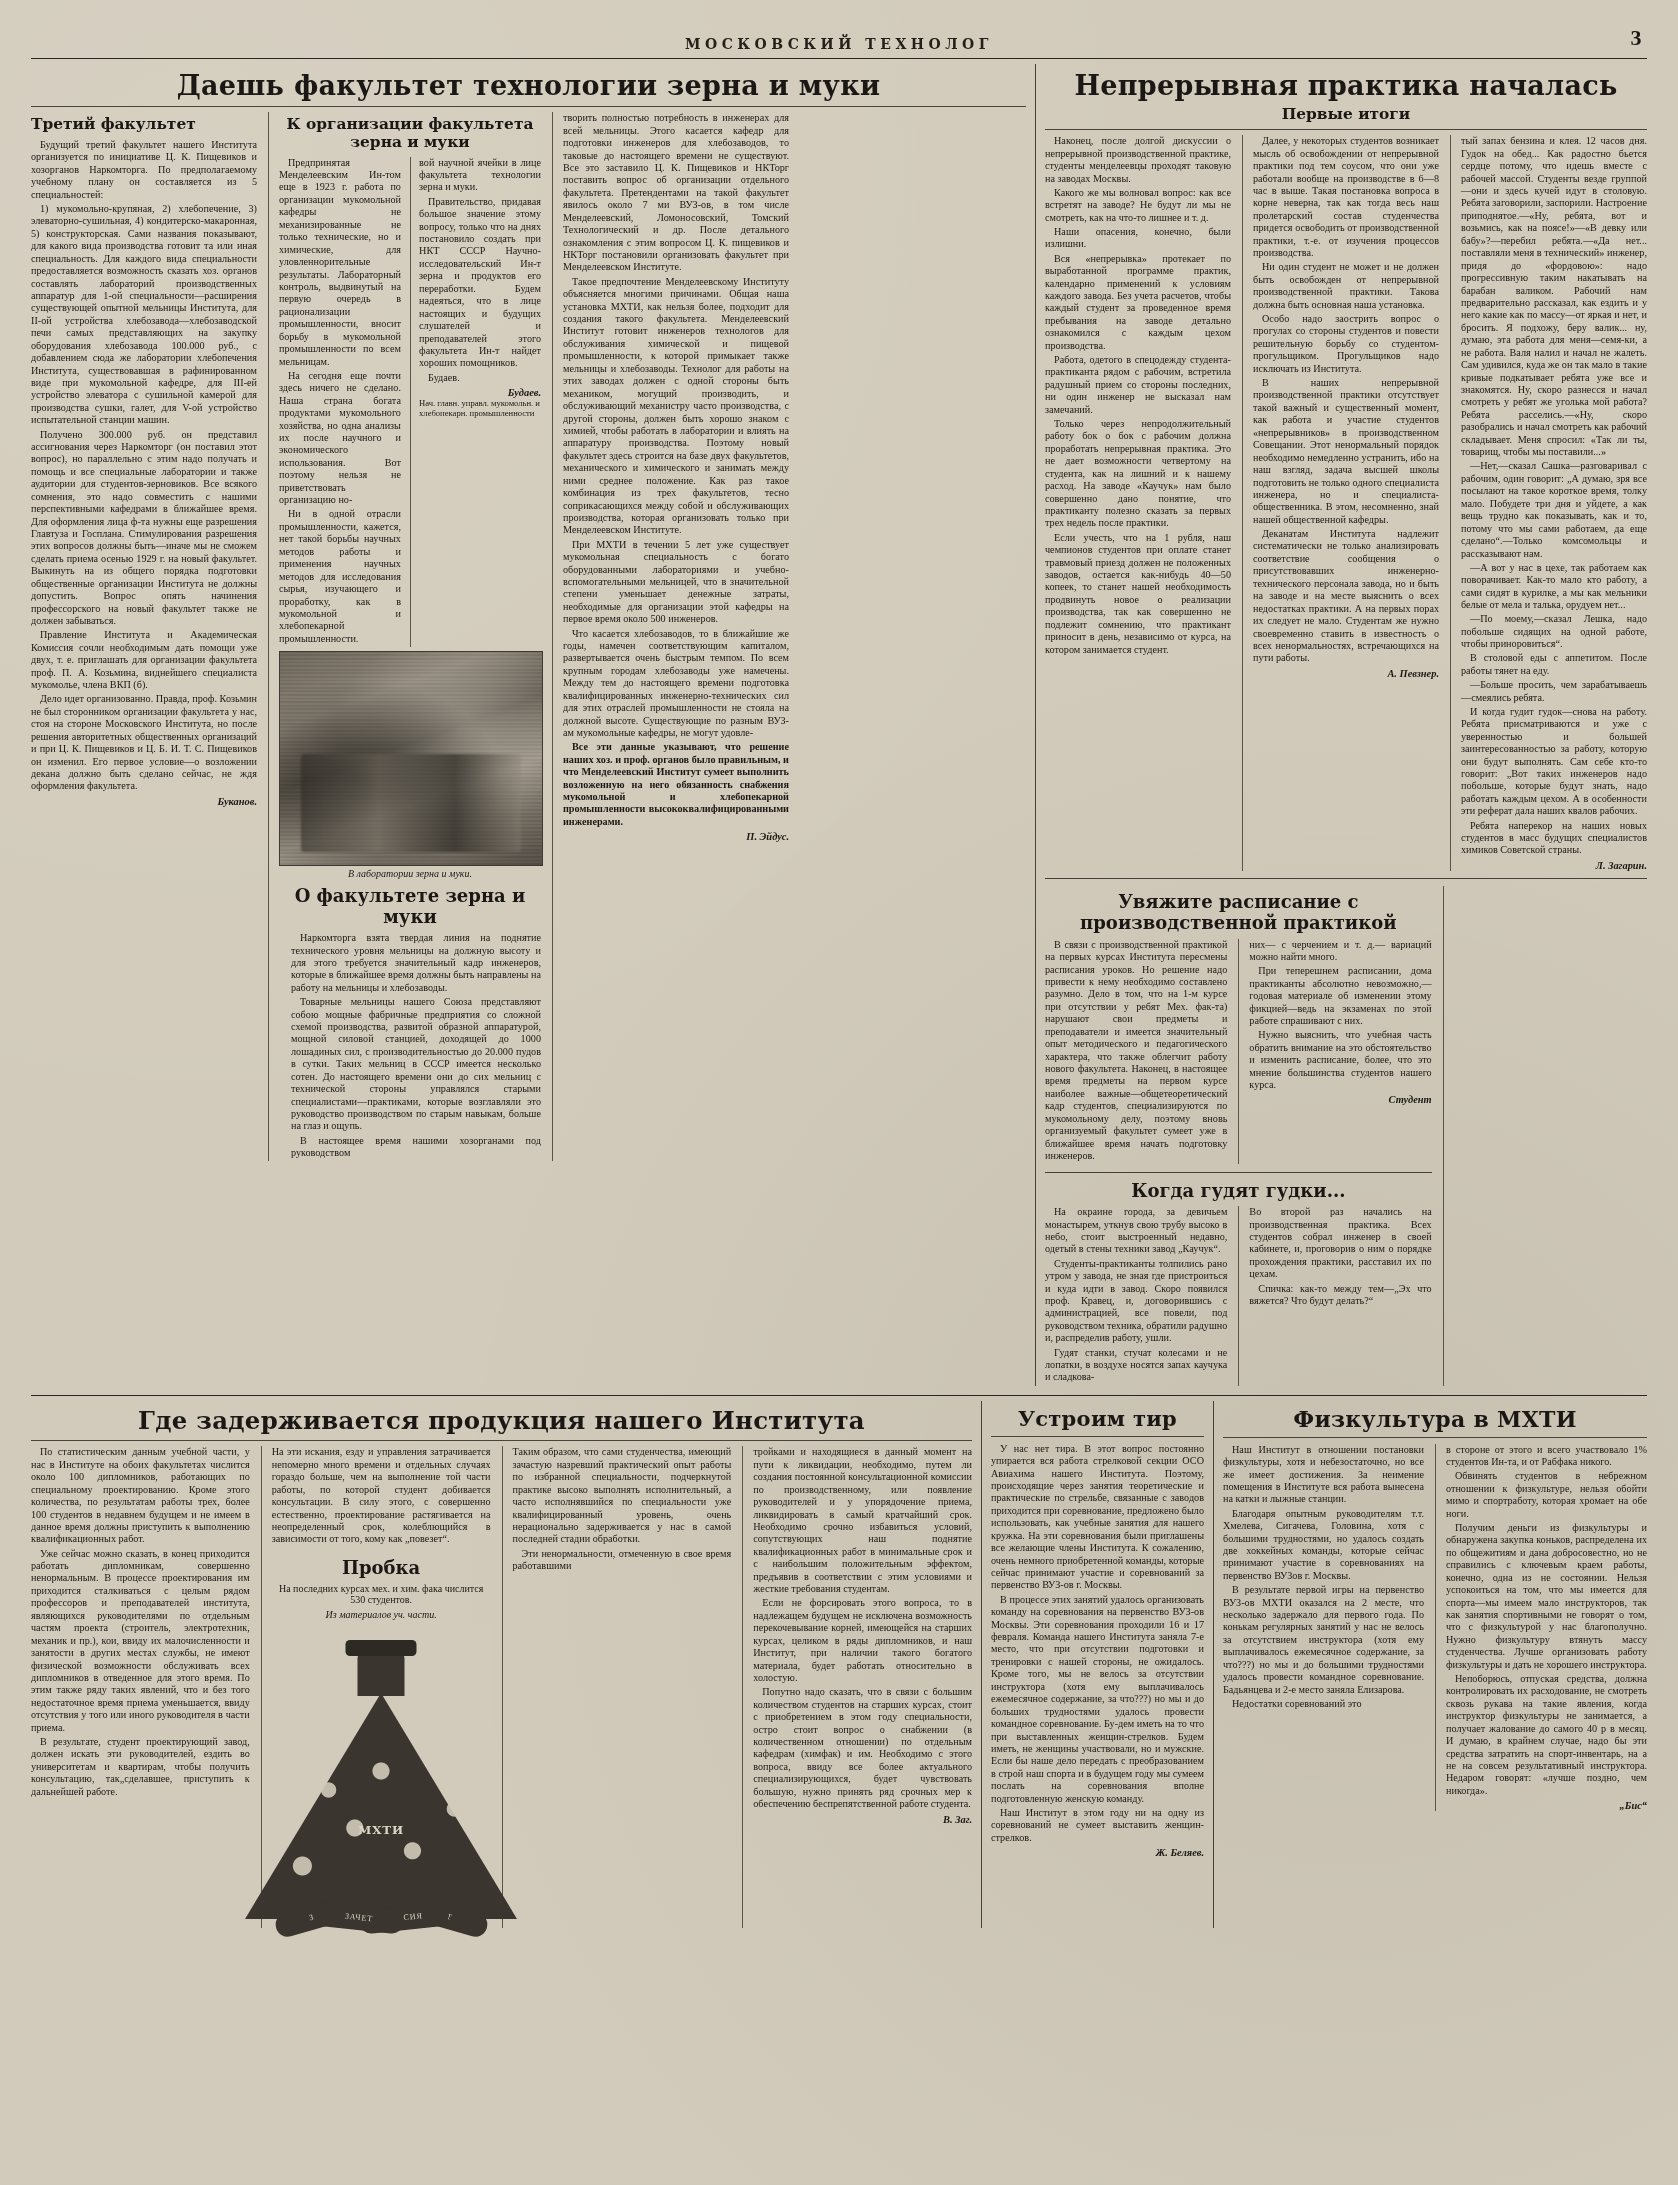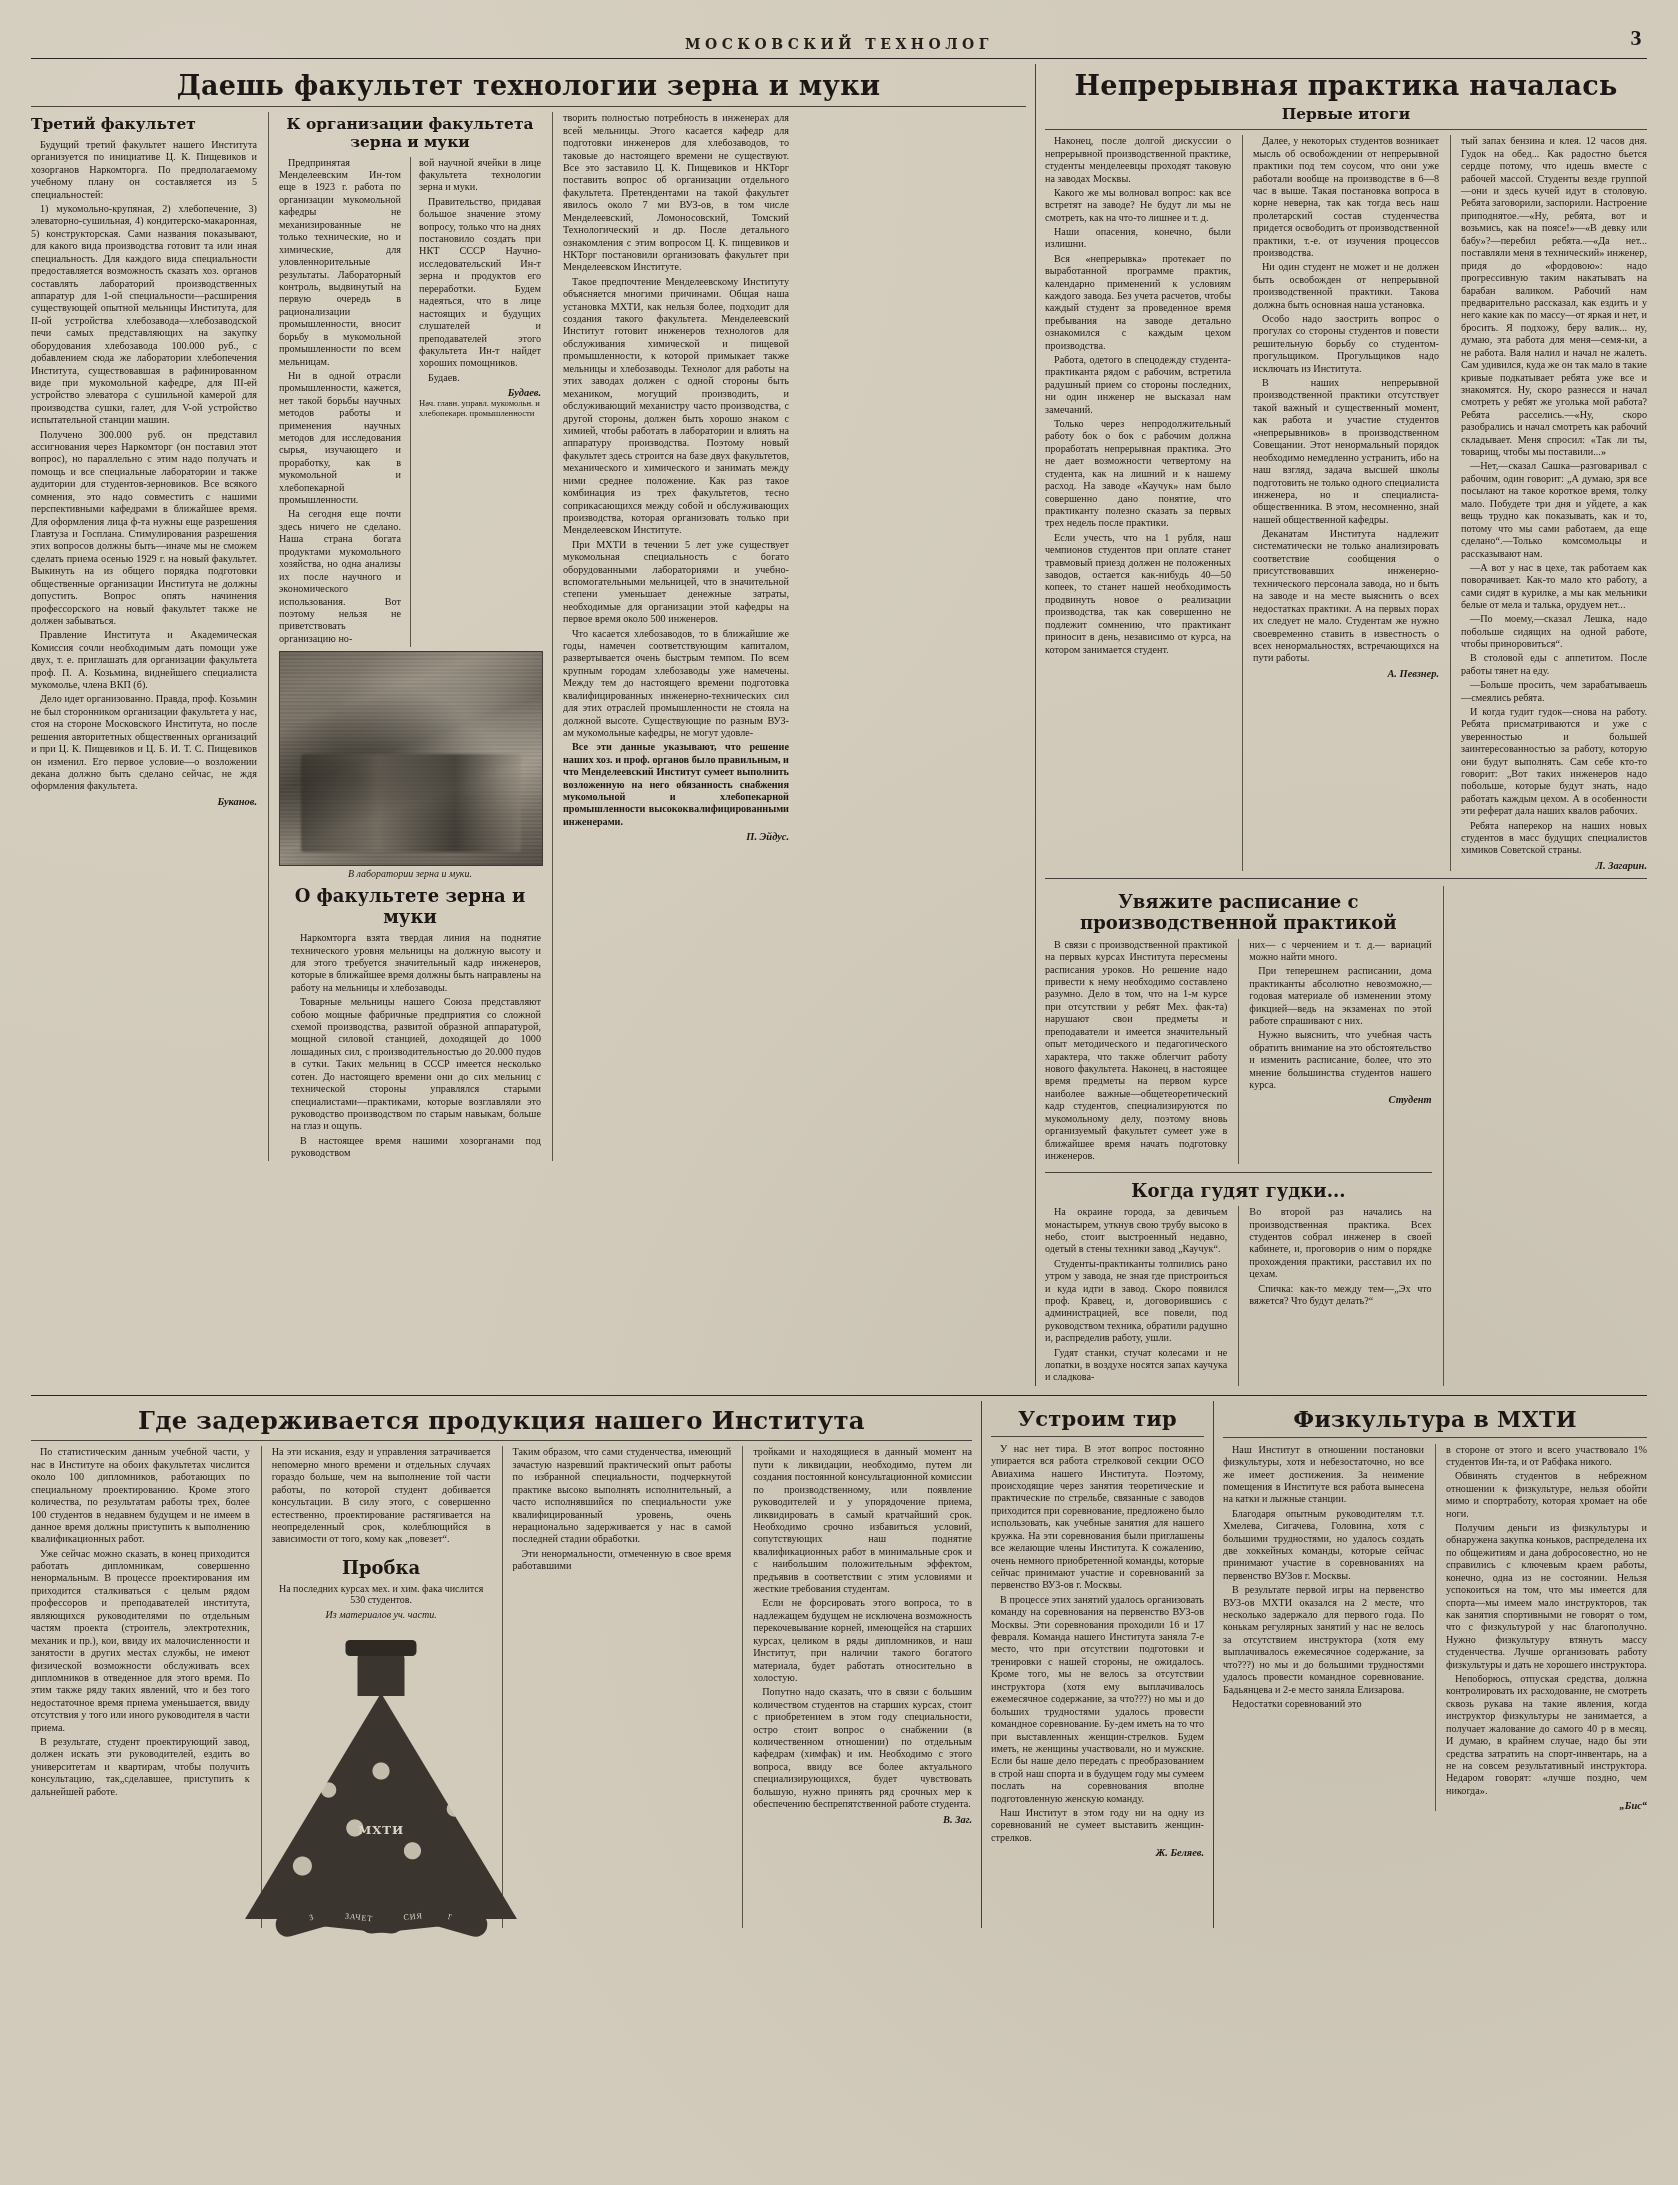--- a/index.html
+++ b/index.html
@@ -184,22 +184,22 @@
           <p>Правление Института и Академическая Комиссия сочли необходимым дать помощи уже двух, т. е. приглашать для организации факультета проф. П. А. Козьмина, виднейшего специалиста мукомолье, члена ВКП (б).</p>
           <p>Дело идет организованно. Правда, проф. Козьмин не был сторонником организации факультета у нас, стоя на стороне Московского Института, но после решения авторитетных общественных организаций и при Ц. К. Пищевиков и Ц. Б. И. Т. С. Пищевиков он изменил. Его первое условие—о возложении декана должно быть сделано сейчас, не ждя оформления факультета.</p>
           <div class="sig">Буканов.</div>
         </div>
 
         <div class="col" style="width:262px; flex:0 0 262px;">
           <h3 class="colhead">К организации факультета зерна и муки</h3>
           <div style="display:flex; gap:9px;">
             <div style="flex:1;">
               <p>Предпринятая Менделеевским Ин-том еще в 1923 г. работа по организации мукомольной кафедры не механизированные не только технические, но и химические, для уловленнорительные результаты. Лабораторный контроль, выдвинутый на первую очередь в рационализации промышленности, вносит борьбу в мукомольной промышленности по всем мельницам.</p>
+              <p>На сегодня еще почти здесь ничего не сделано. Наша страна богата продуктами мукомольного хозяйства, но одна анализы их после научного и экономического использования. Вот поэтому нельзя не приветствовать организацию но-</p>
               <p>Ни в одной отрасли промышленности, кажется, нет такой борьбы научных методов работы и применения научных методов для исследования сырья, изучающего и проработку, как в мукомольной и хлебопекарной промышленности.</p>
-              <p>На сегодня еще почти здесь ничего не сделано. Наша страна богата продуктами мукомольного хозяйства, но одна анализы их после научного и экономического использования. Вот поэтому нельзя не приветствовать организацию но-</p>
             </div>
             <div style="flex:1; border-left:0.9px solid #5a534a; padding-left:8.1px;">
               <p class="noind">вой научной ячейки в лице факультета технологии зерна и муки.</p>
               <p>Правительство, придавая большое значение этому вопросу, только что на днях постановило создать при НКТ СССР Научно-исследовательский Ин-т зерна и продуктов его переработки. Будем надеяться, что в лице настоящих и будущих слушателей и преподавателей этого факультета Ин-т найдет хороших помощников.</p>
               <p>Будаев.</p>
               <div class="sig">Будаев.</div>
               <p class="noind" style="font-size:8.6px;text-align:left;">Нач. главн. управл. мукомольн. и хлебопекарн. промышленности</p>
             </div>
           </div>
 

